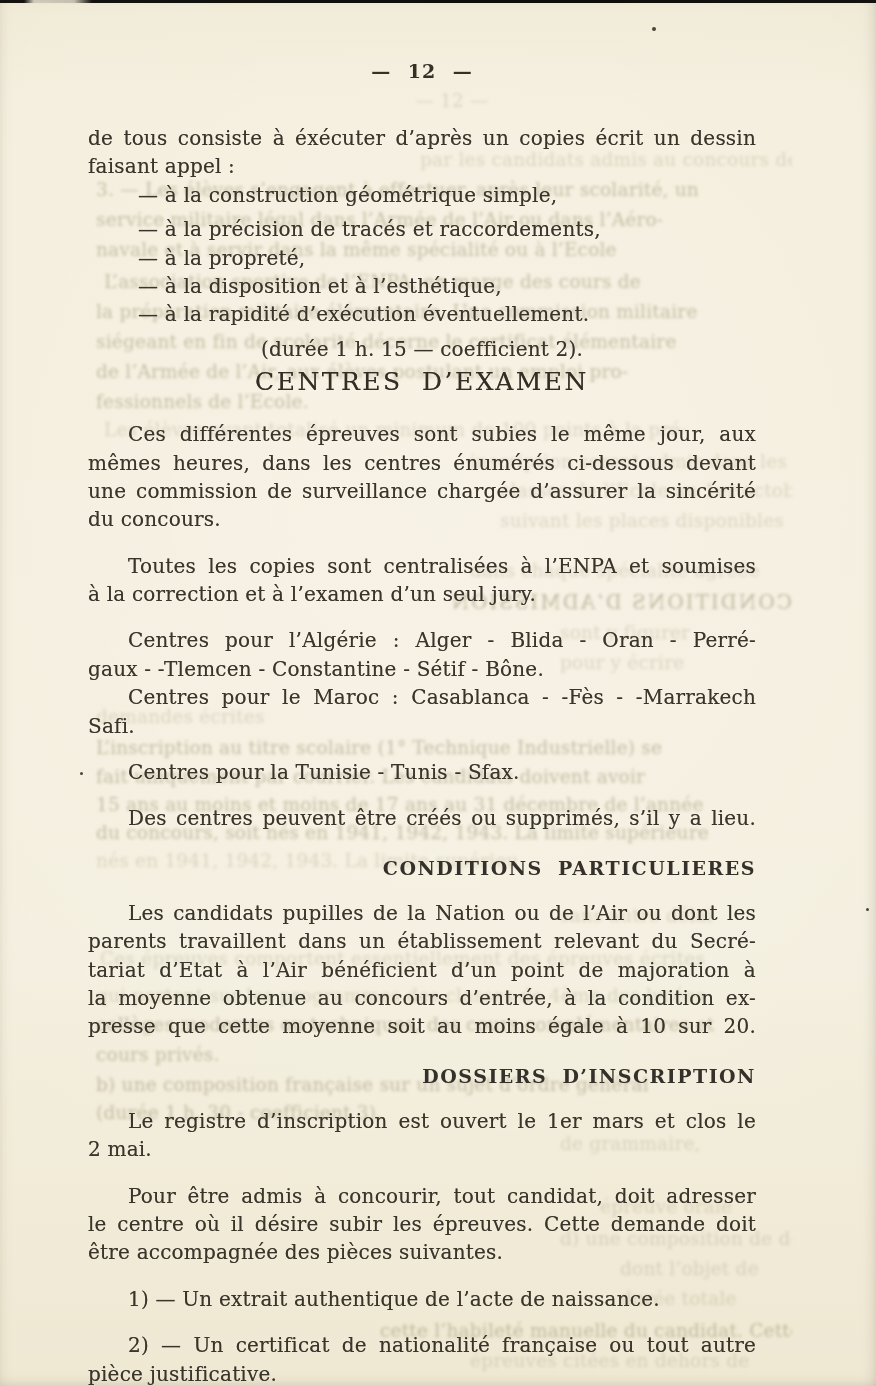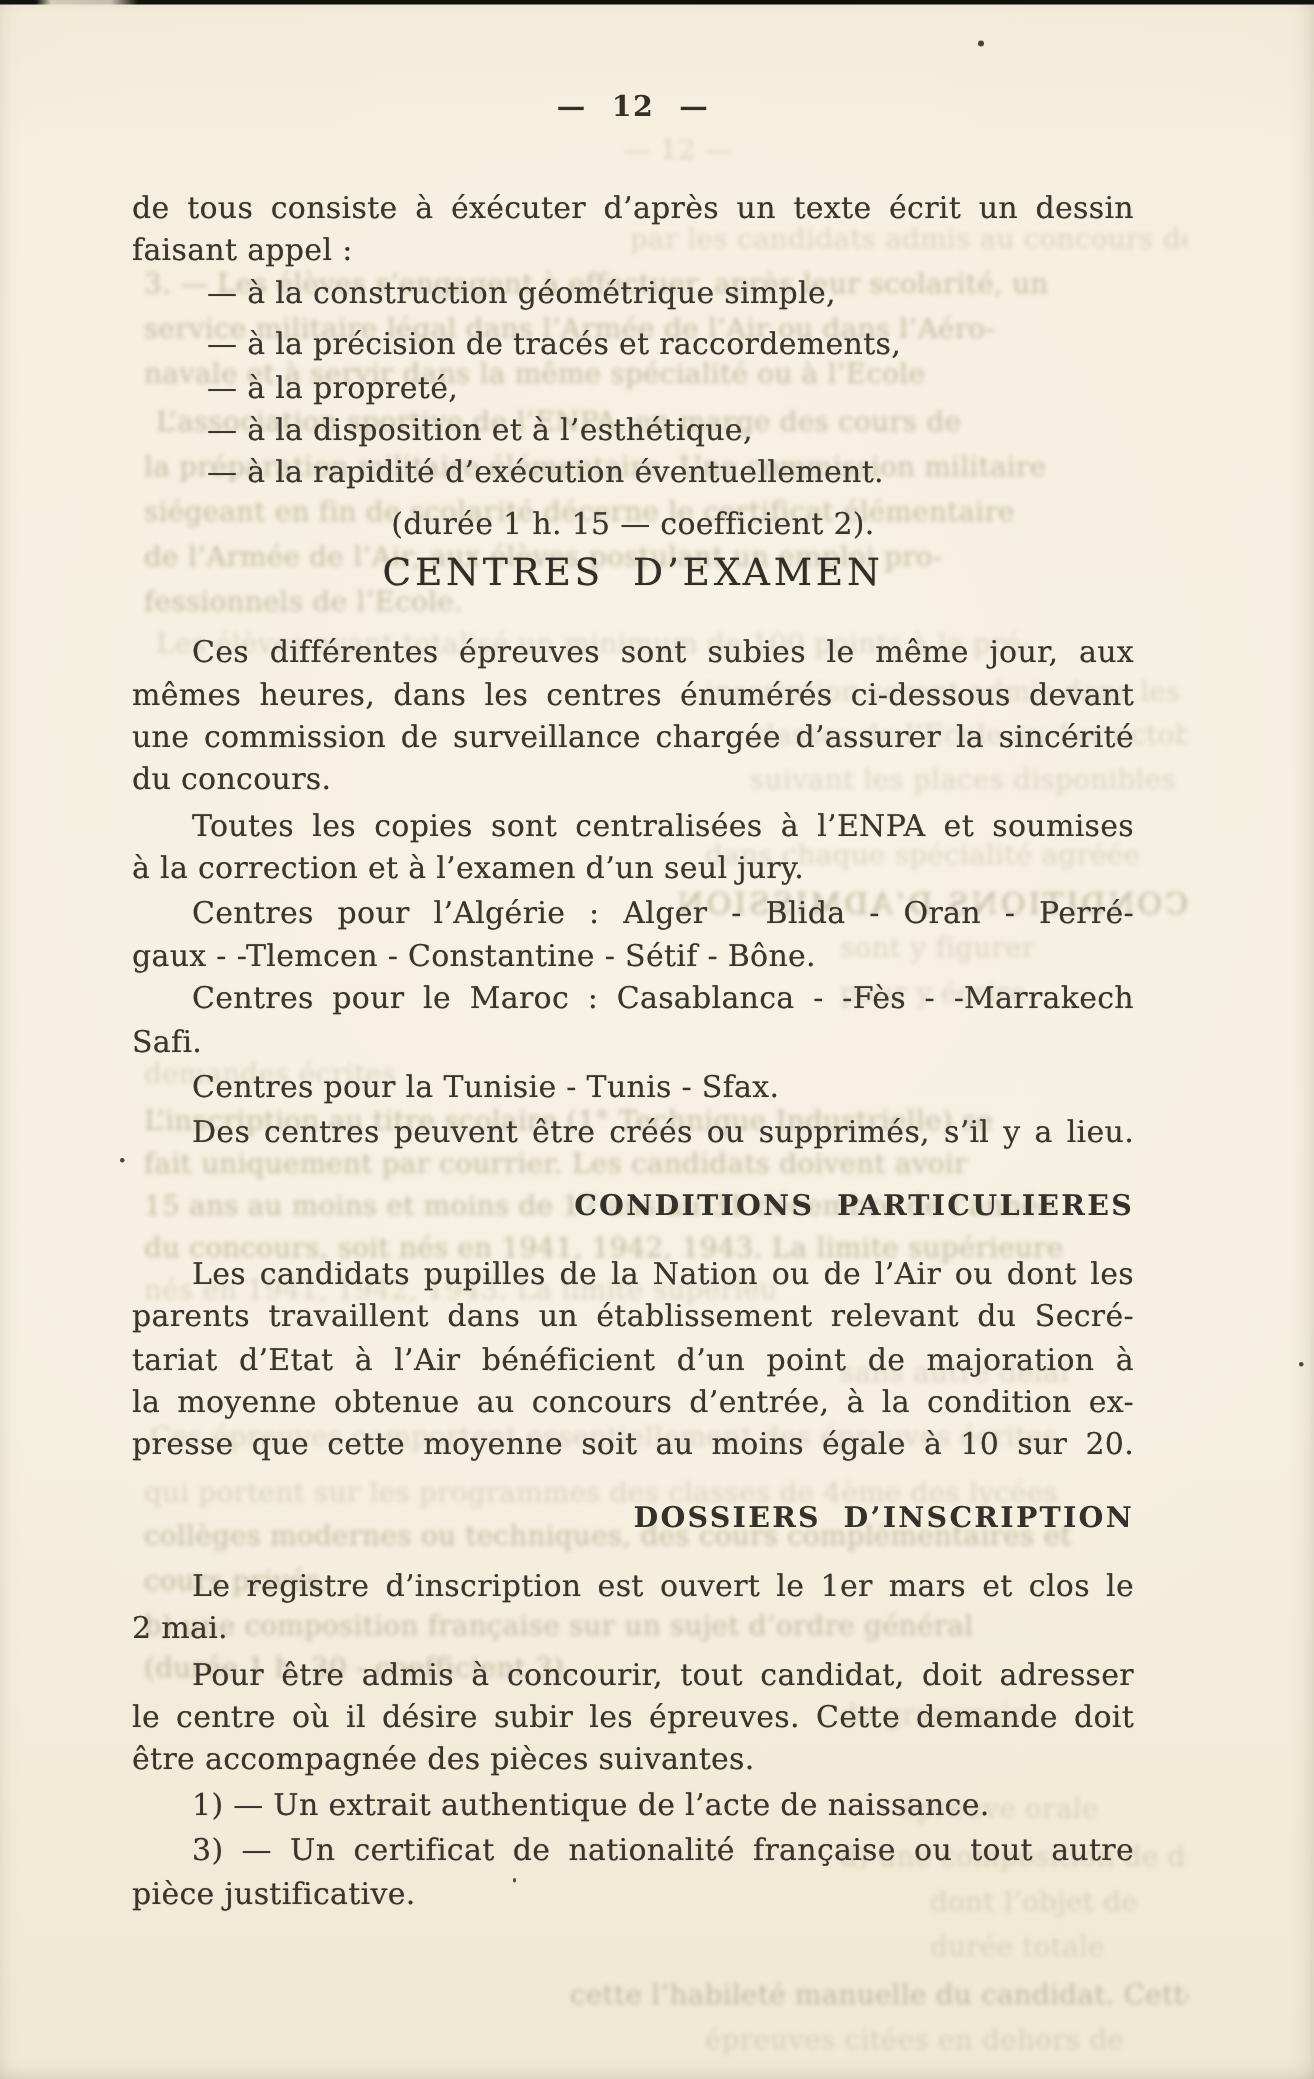--- a/index.html
+++ b/index.html
@@ -58,21 +58,21 @@
   .h1{
     font-size:25px;line-height:30px;text-align:center;
     letter-spacing:2.5px;word-spacing:9px;color:#332e25;
     margin:4px 0 23px;text-shadow:0 0 .6px rgba(51,46,37,.6);
   }
   .h2{
     font-size:19px;line-height:24px;font-weight:bold;text-align:right;
     letter-spacing:1.5px;word-spacing:7px;color:#34302a;
     margin:23px 0 19px;
   }
-  .gap-xs{margin-top:2px;}
+  .gap-xs{margin-top:18px;}
   .gap-sm{margin-top:6px;}
   .speck{position:absolute;border-radius:50%;background:#4a443a;}
 </style>
 </head>
 <body>
 
 <div class="scan">
   <div class="top-edge"></div>
   <div class="ghost-layer" id="ghost-layer">
       <div class="g faint" style="top: 90px; left: 396px; width: 112px; text-align: center;">— 12 —</div>
@@ -109,21 +109,21 @@
       <div class="g faint" style="top: 1133px; left: 560px; width: 232px;">de grammaire,</div>
       <div class="g faint" style="top: 1196px; left: 600px; width: 192px;">épreuve orale</div>
       <div class="g faint" style="top: 1228px; left: 560px; width: 232px;">d) une composition de dessin</div>
       <div class="g faint" style="top: 1258px; left: 620px; width: 172px;">dont l’objet de</div>
       <div class="g faint" style="top: 1288px; left: 620px; width: 172px;">durée totale</div>
       <div class="g" style="top: 1320px; left: 380px; width: 412px;">cette l’habileté manuelle du candidat. Cette épreuve</div>
       <div class="g faint" style="top: 1350px; left: 470px; width: 280px;">épreuves citées en dehors de</div>
     </div>
   <div class="page-number">— 12 —</div>
   <div class="text-flow" id="text-flow">
-      <div class="ln j">de tous consiste à éxécuter d’après un texte écrit un dessin</div>
+      <div class="ln j">de tous consiste à éxécuter d’après un copies écrit un dessin</div>
       <div class="ln">faisant appel :</div>
       <div class="ln list">— à la construction géométrique simple,</div>
       <div class="ln list gap-sm">— à la précision de tracés et raccordements,</div>
       <div class="ln list">— à la propreté,</div>
       <div class="ln list">— à la disposition et à l’esthétique,</div>
       <div class="ln list">— à la rapidité d’exécution éventuellement.</div>
       <div class="ln ctr gap-sm">(durée 1 h. 15 — coefficient 2).</div>
       <div class="h1">CENTRES D’EXAMEN</div>
       <div class="ln j ind">Ces différentes épreuves sont subies le même jour, aux</div>
       <div class="ln j">mêmes heures, dans les centres énumérés ci-dessous devant</div>
@@ -143,21 +143,21 @@
       <div class="ln j">tariat d’Etat à l’Air bénéficient d’un point de majoration à</div>
       <div class="ln j">la moyenne obtenue au concours d’entrée, à la condition ex-</div>
       <div class="ln j">presse que cette moyenne soit au moins égale à 10 sur 20.</div>
       <div class="h2">DOSSIERS D’INSCRIPTION</div>
       <div class="ln j ind">Le registre d’inscription est ouvert le 1er mars et clos le</div>
       <div class="ln">2 mai.</div>
       <div class="ln j ind gap-xs">Pour être admis à concourir, tout candidat, doit adresser</div>
       <div class="ln j">le centre où il désire subir les épreuves. Cette demande doit</div>
       <div class="ln">être accompagnée des pièces suivantes.</div>
       <div class="ln ind gap-xs">1) — Un extrait authentique de l’acte de naissance.</div>
-      <div class="ln j ind gap-xs">3) — Un certificat de nationalité française ou tout autre</div>
+      <div class="ln j ind gap-xs">2) — Un certificat de nationalité française ou tout autre</div>
       <div class="ln">pièce justificative.</div>
     </div>
   <div id="speck-layer">
       <div class="speck" style="left: 652px; top: 27px; width: 4px; height: 4px;"></div>
       <div class="speck" style="left: 866px; top: 908px; width: 3px; height: 3px;"></div>
       <div class="speck" style="left: 80px; top: 772px; width: 3px; height: 3px;"></div>
       <div class="speck" style="left: 342px; top: 1252px; width: 2px; height: 3px;"></div>
     </div>
 </div>
 

